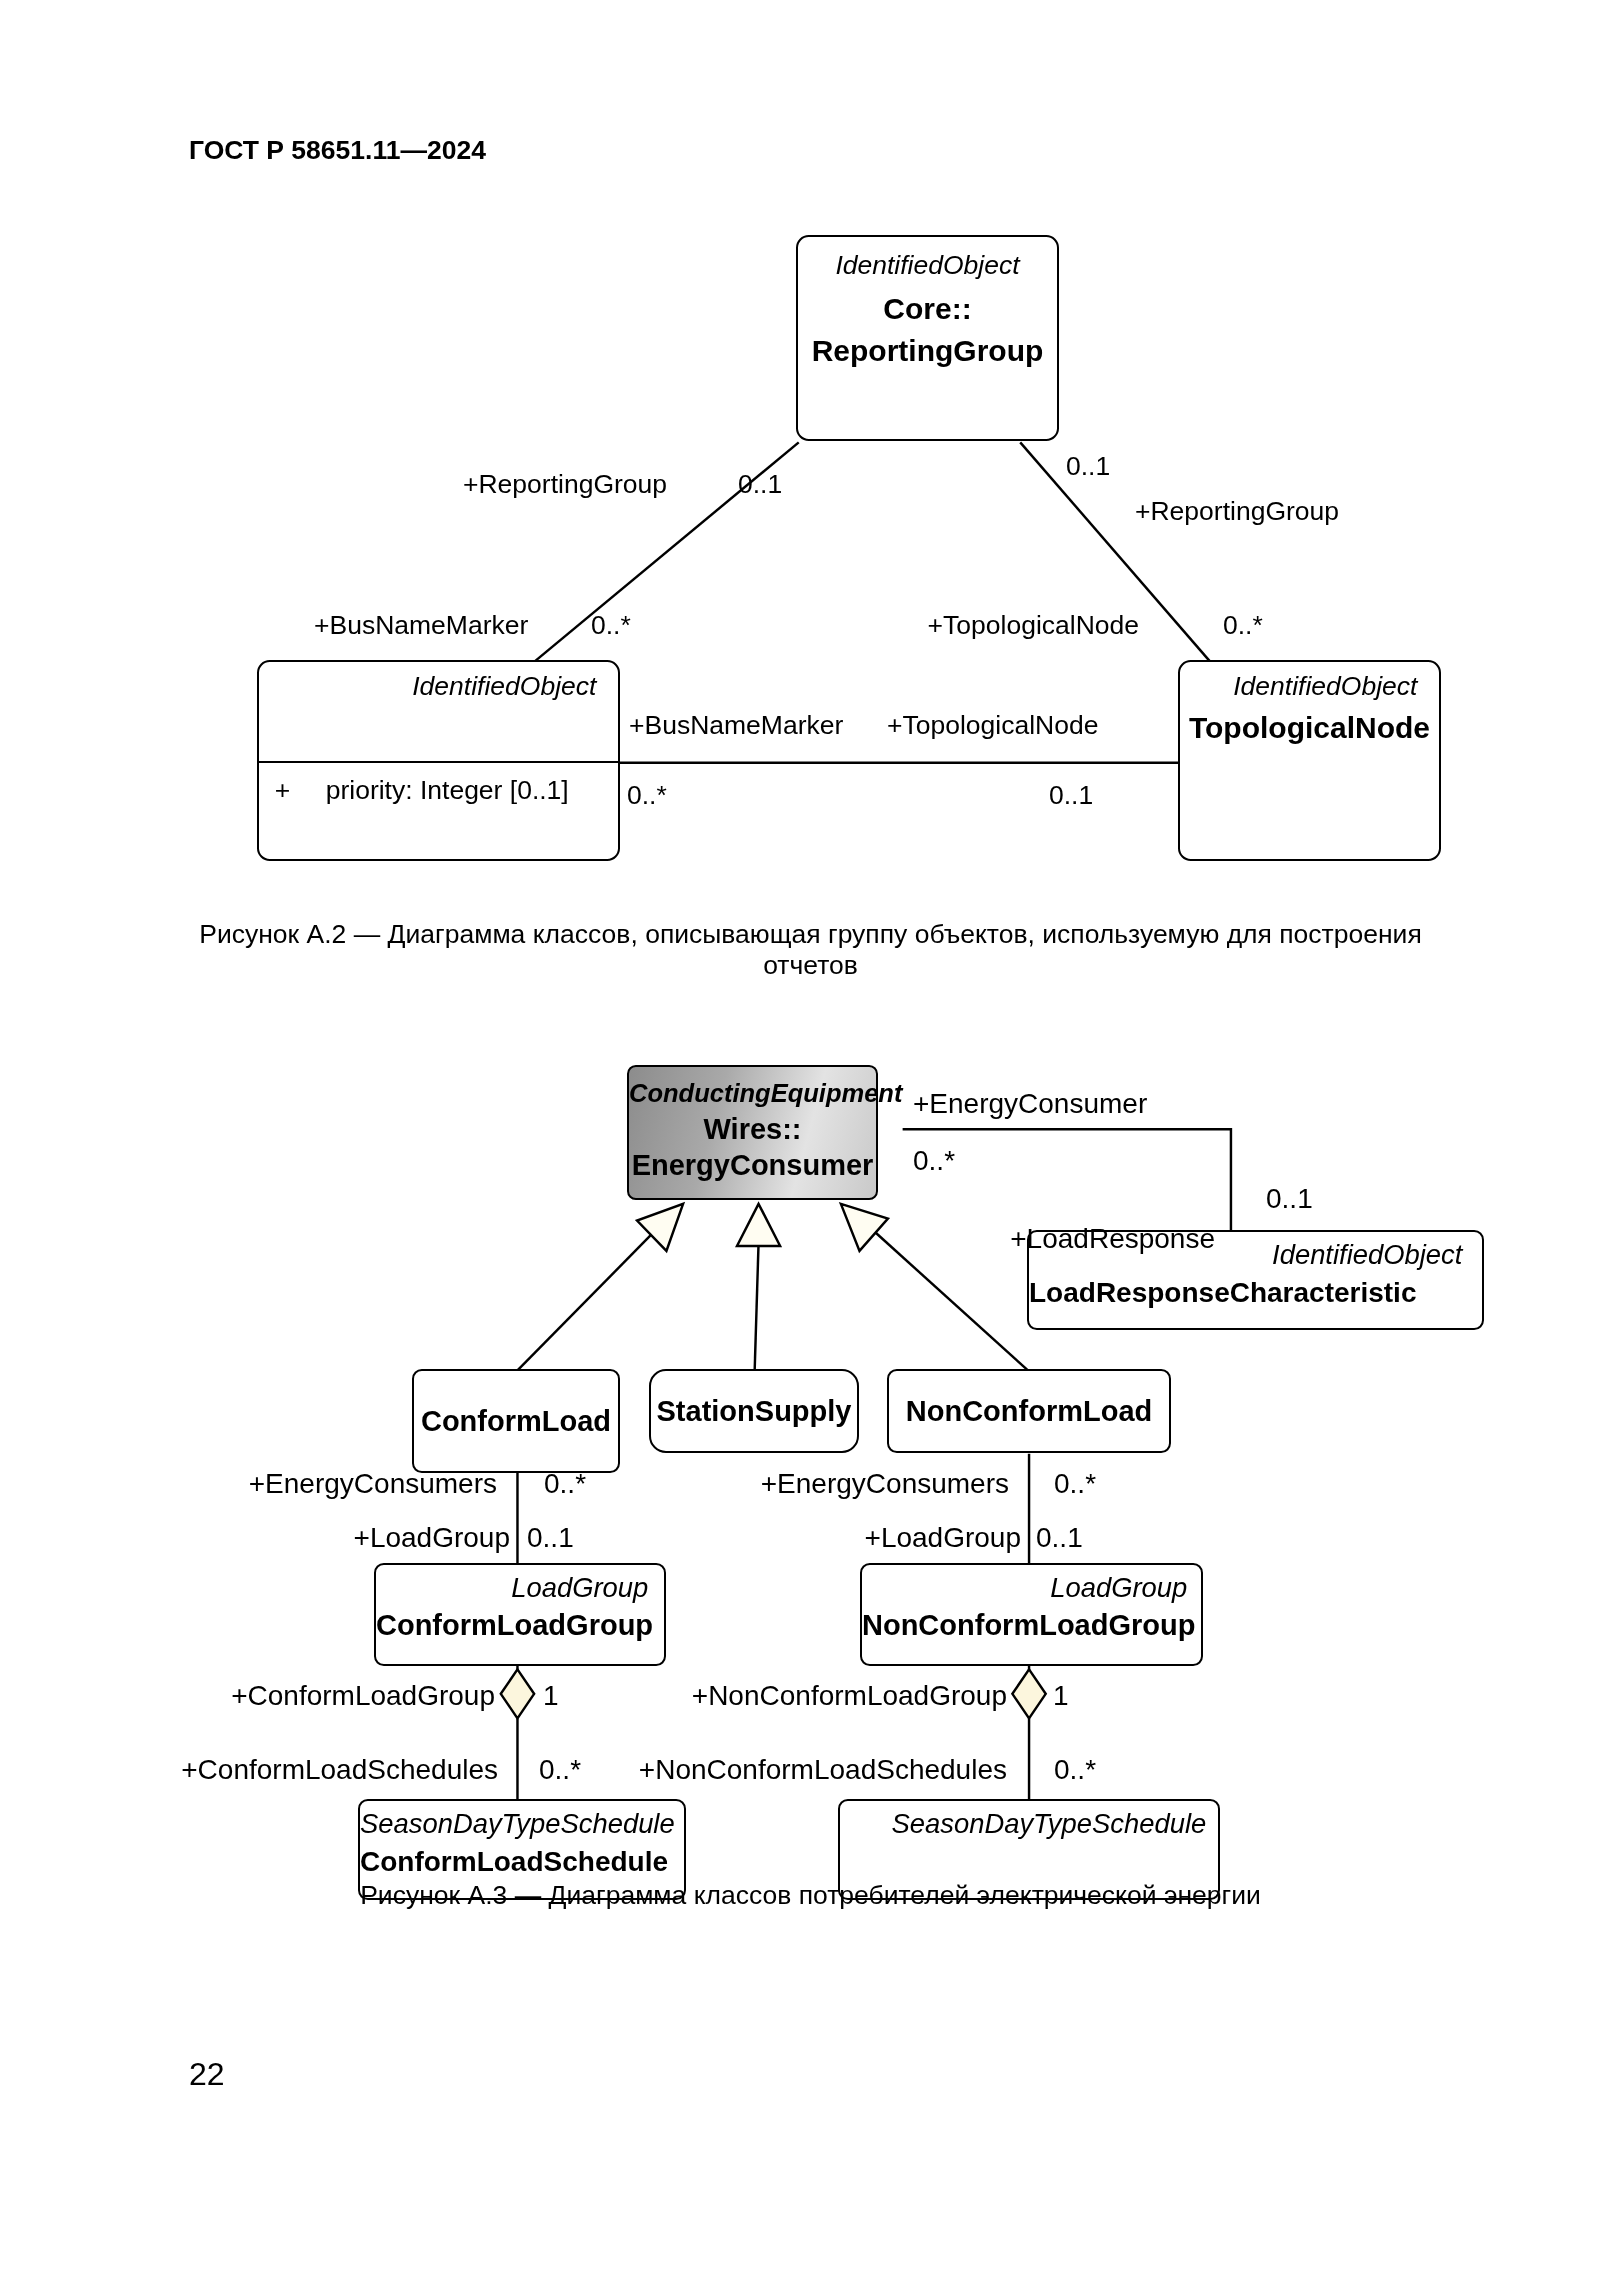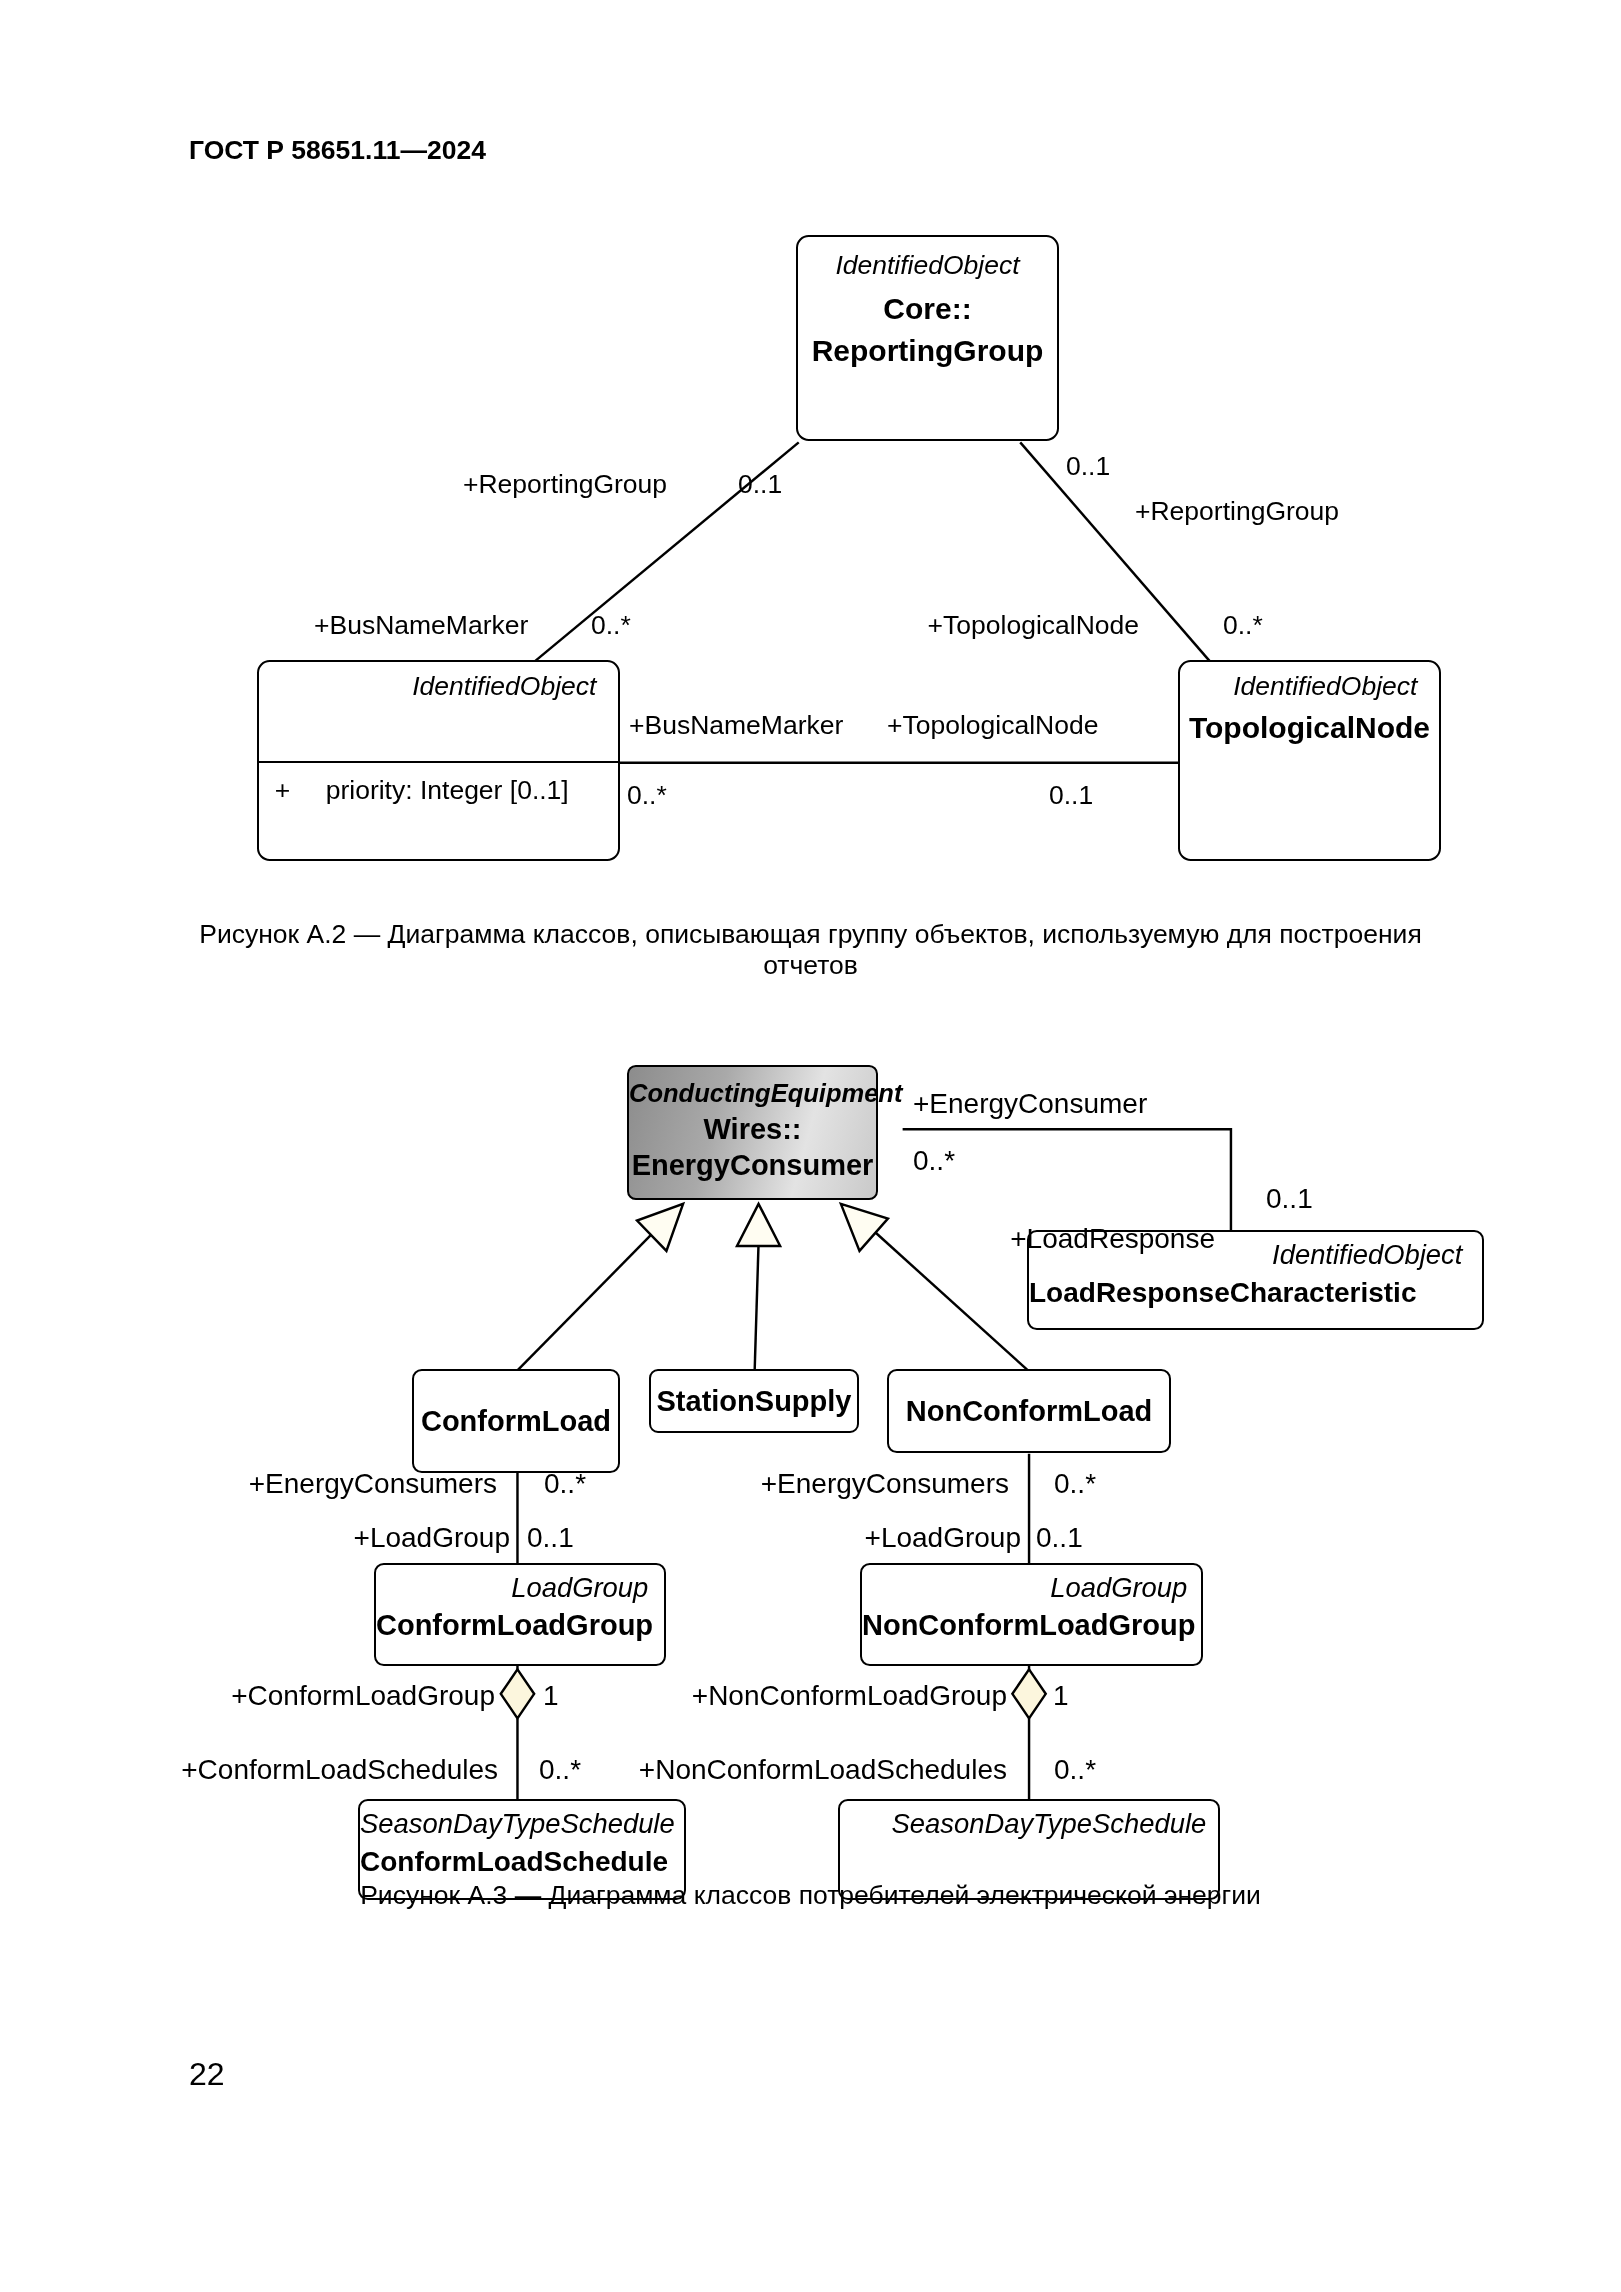--- a/index.html
+++ b/index.html
@@ -112,21 +112,21 @@
   </div>
 
   <div class="uml-box" style="left:1027px;top:1230px;width:457px;height:100px;border-radius:9.8px;padding-top:6.9px;">
     <div class="stereo2" style="text-align:right;padding-right:19.6px;">IdentifiedObject</div>
     <div class="clsname2" style="font-size:28px;">LoadResponseCharacteristic</div>
   </div>
 
   <div class="uml-box subclass" style="left:412px;top:1369px;width:208px;height:104px;border-radius:9.8px;">
     <span>ConformLoad</span>
   </div>
-  <div class="uml-box subclass" style="left:649px;top:1369px;width:210px;height:64px;border-radius:9px;">
+  <div class="uml-box subclass" style="left:649px;top:1369px;width:210px;height:84px;border-radius:17px;">
     <span>StationSupply</span>
   </div>
   <div class="uml-box subclass" style="left:887px;top:1369px;width:284px;height:84px;border-radius:9.8px;">
     <span>NonConformLoad</span>
   </div>
 
   <div class="uml-box" style="left:374px;top:1563px;width:292px;height:103px;border-radius:9.8px;padding-top:6.9px;">
     <div class="stereo2" style="text-align:right;padding-right:15.7px;">LoadGroup</div>
     <div class="clsname2">ConformLoadGroup</div>
   </div>

